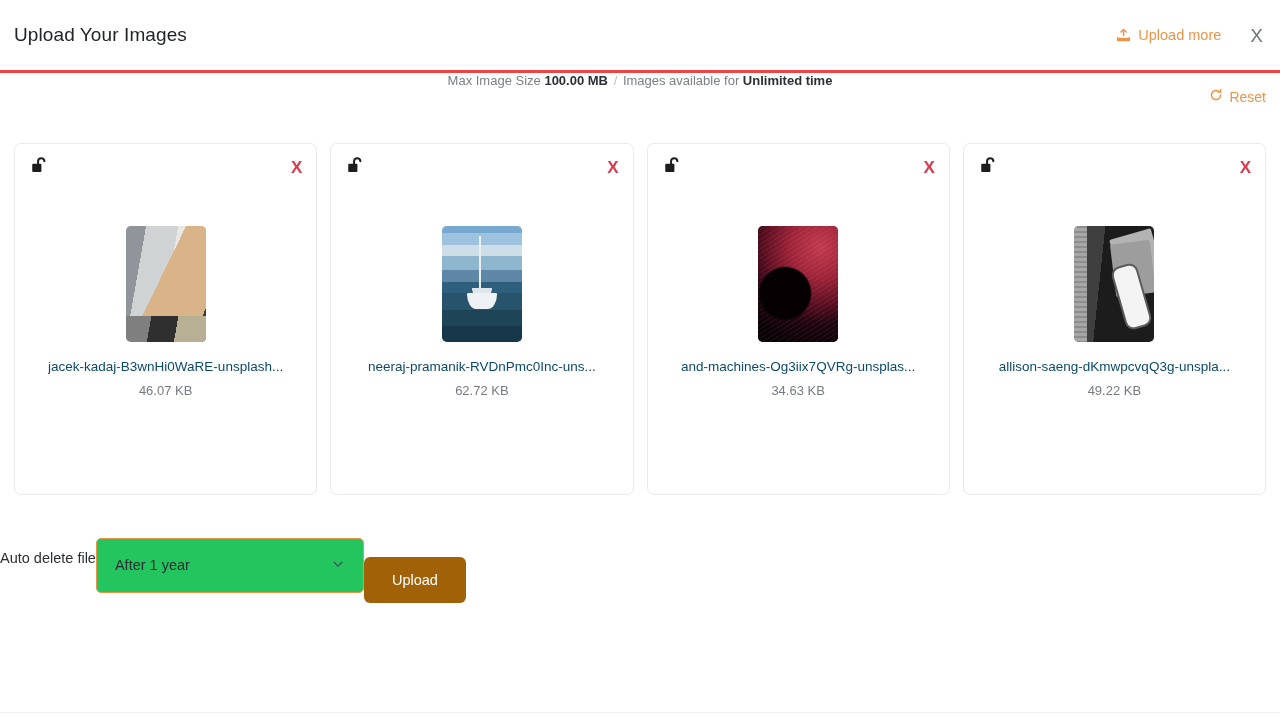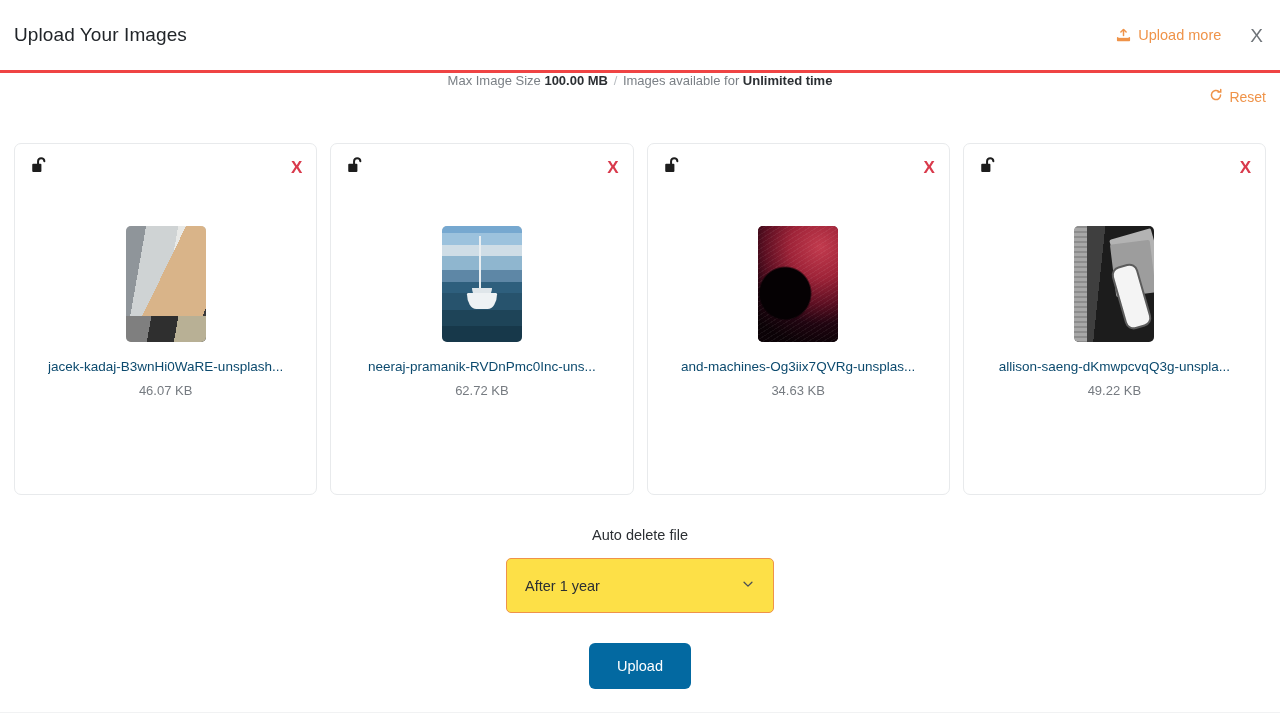--- a/index.html
+++ b/index.html
@@ -184,54 +184,53 @@
   .file-size {
     margin-top: 9px;
     font-size: 13px;
     color: #767b81;
   }
 
   
   .footer {
     margin-top: 32px;
     display: flex;
-    flex-direction: column;
     align-items: center;
   }
   .auto-delete-label {
     font-size: 14.5px;
     color: #2b2f33;
     margin-bottom: 15px;
   }
   .select-wrap {
     position: relative;
     width: 268px;
     height: 55px;
   }
   .select-box {
     width: 100%;
     height: 100%;
     border: 1px solid #ef9349;
     border-radius: 5px;
-    background: #fde047;
+    background: #22c55e;
     display: flex;
     align-items: center;
     padding: 0 18px;
     font-size: 14.5px;
     color: #2b2f33;
     cursor: pointer;
     user-select: none;
   }
   .chev {
     margin-left: auto;
     color: #4a4f55;
   }
   .upload-btn {
     margin-top: 30px;
-    background: #0369a1;
+    background: #a16207;
     color: #ffffff;
     border: none;
     border-radius: 6px;
     padding: 15px 28px;
     font-size: 14.5px;
     font-family: "Liberation Sans", sans-serif;
     cursor: pointer;
   }
   .bottom-rule {
     position: absolute;

